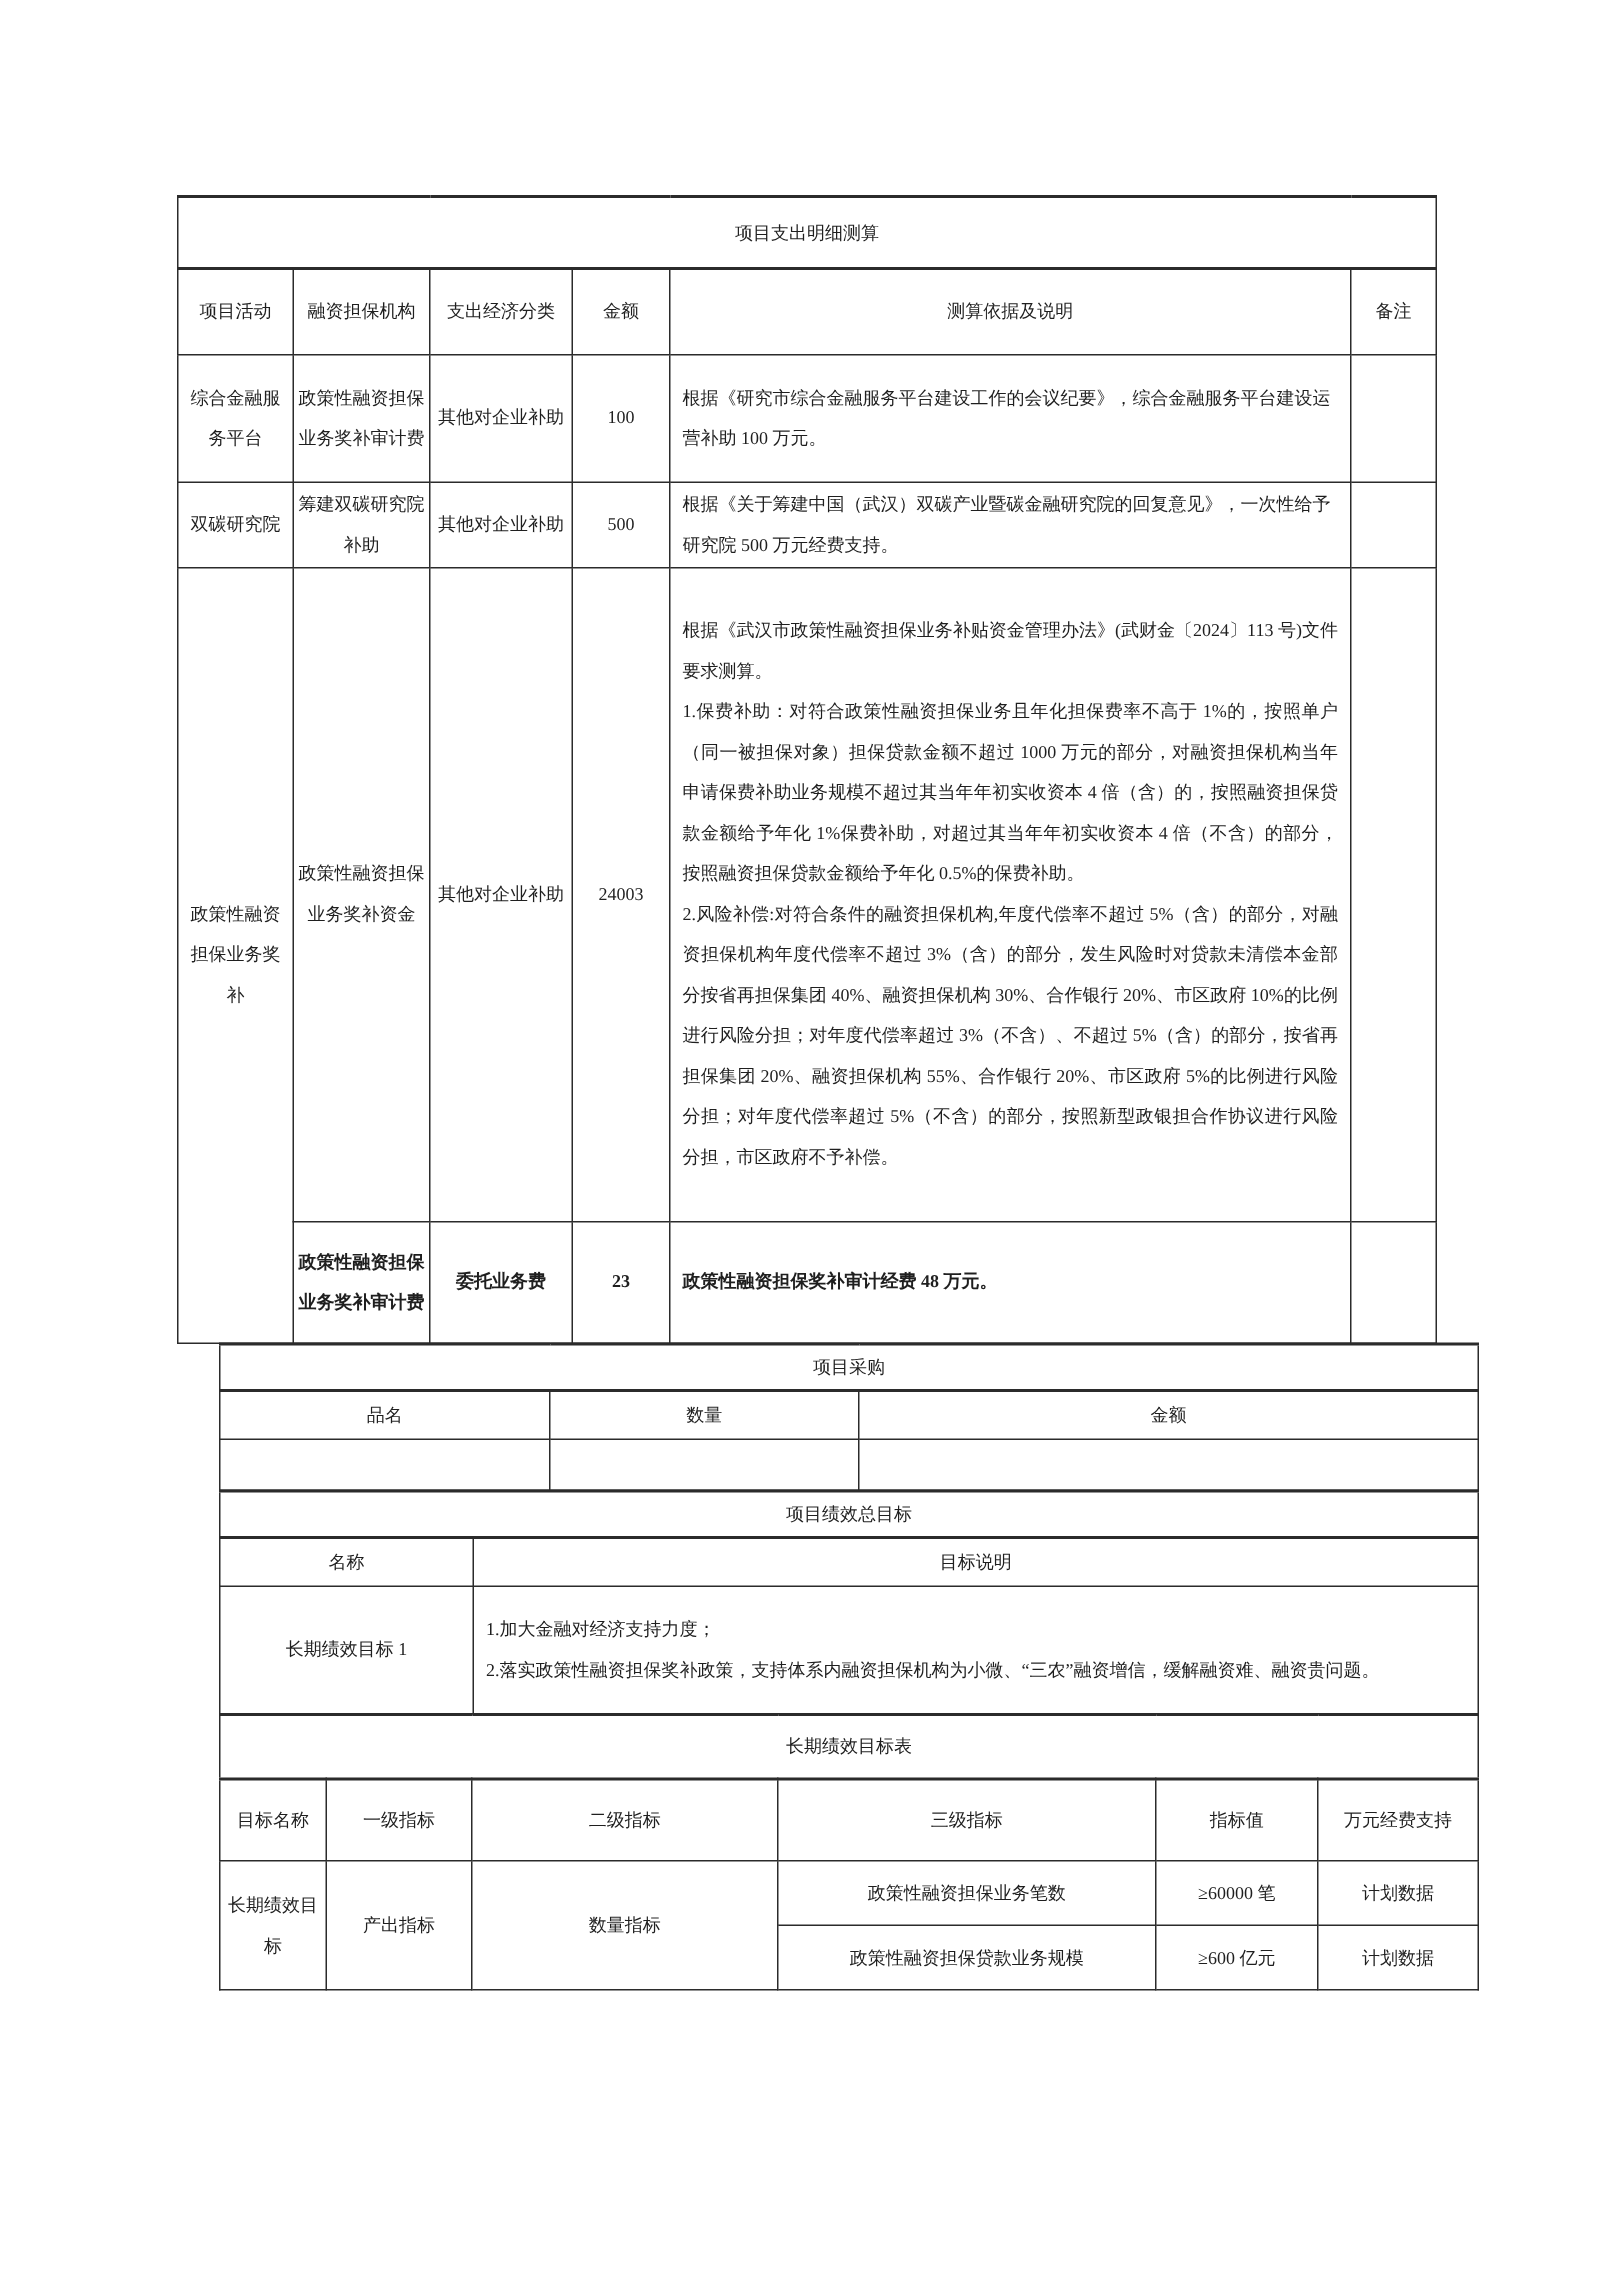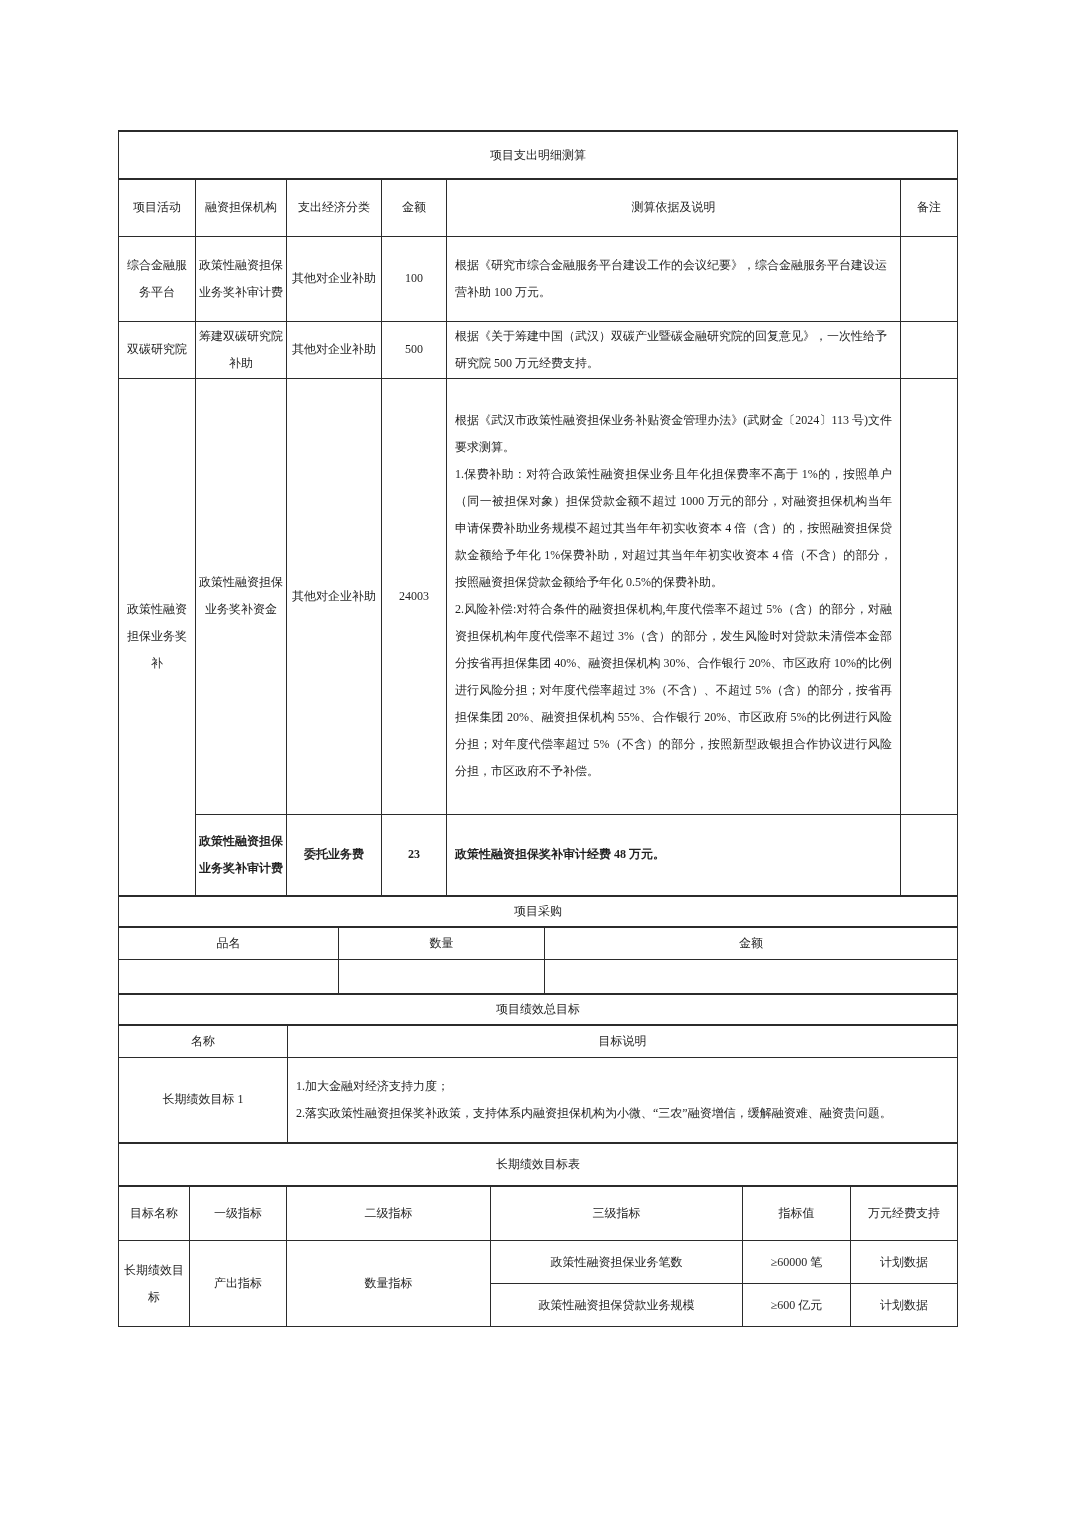--- a/index.html
+++ b/index.html
@@ -20,20 +20,21 @@
     top: 130px;
     width: 839px;
   }
   table.tbl {
     border-collapse: collapse;
     table-layout: fixed;
     width: 839px;
   }
   table.tbl + table.tbl {
     margin-top: -1px;
+    margin-left: 28px;
   }
   .tbl td {
     border: 1px solid #2b2b2b;
     font-size: 12px;
     line-height: 27px;
     text-align: center;
     vertical-align: middle;
     padding: 1px 3px;
     overflow: hidden;
     word-break: break-all;

